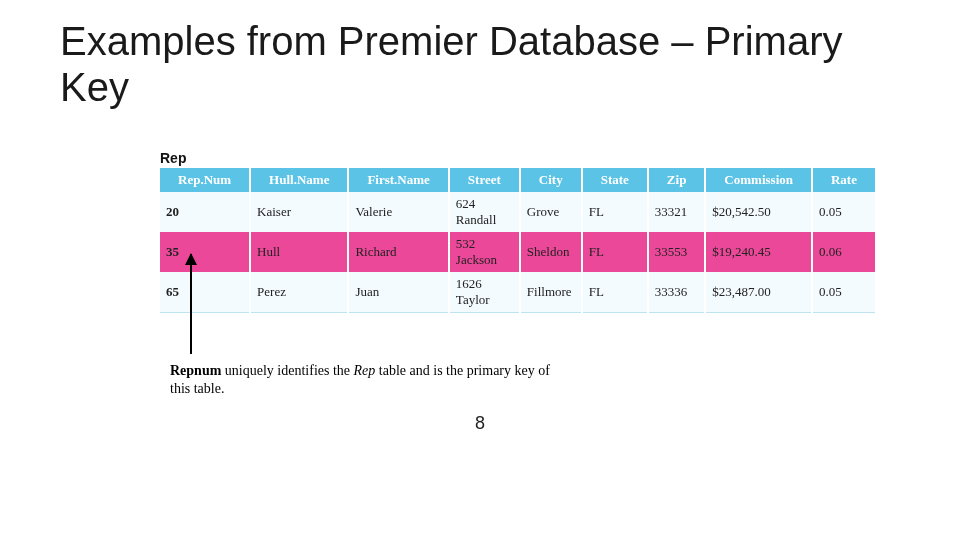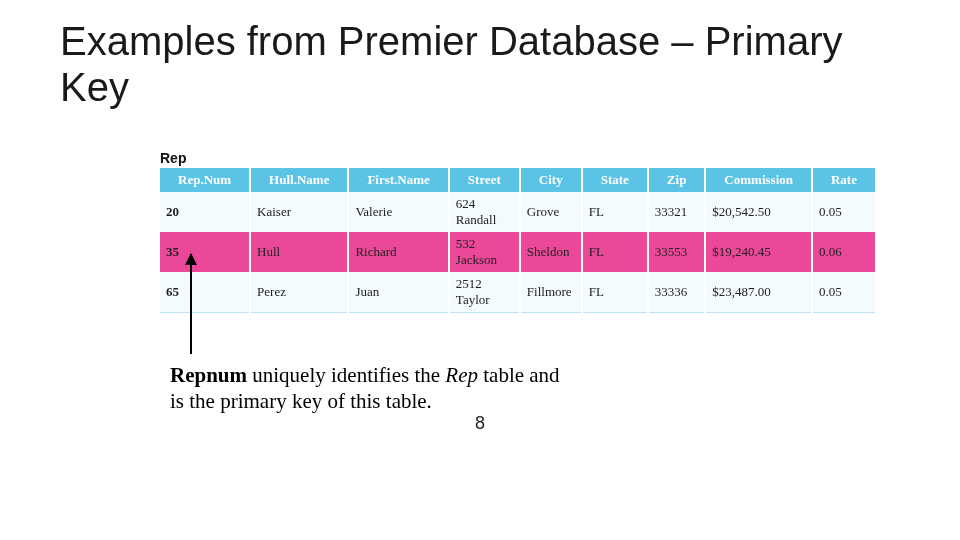--- a/index.html
+++ b/index.html
@@ -85,21 +85,21 @@
     border-left: 6px solid transparent;
     border-right: 6px solid transparent;
     border-bottom: 12px solid #000;
   }
   .annotation {
     position: absolute;
     top: 362px;
     left: 170px;
     width: 400px;
     font-family: "Times New Roman", Times, serif;
-    font-size: 21px;
+    font-size: 14px;
     line-height: 1.25;
     color: #000;
   }
   .annotation .bold { font-weight: 700; }
   .annotation .ital { font-style: italic; }
   .page-num {
     position: absolute;
     bottom: 22px;
     left: 0; right: 0;
     text-align: center;
@@ -151,21 +151,21 @@
           <td>Sheldon</td>
           <td>FL</td>
           <td>33553</td>
           <td>$19,240.45</td>
           <td>0.06</td>
         </tr>
         <tr class="row-odd">
           <td class="key">65</td>
           <td>Perez</td>
           <td>Juan</td>
-          <td>2512 Taylor</td>
+          <td>1626 Taylor</td>
           <td>Fillmore</td>
           <td>FL</td>
           <td>33336</td>
           <td>$23,487.00</td>
           <td>0.05</td>
         </tr>
         <tr class="row-bottom">
           <td colspan="9"></td>
         </tr>
       </tbody>

